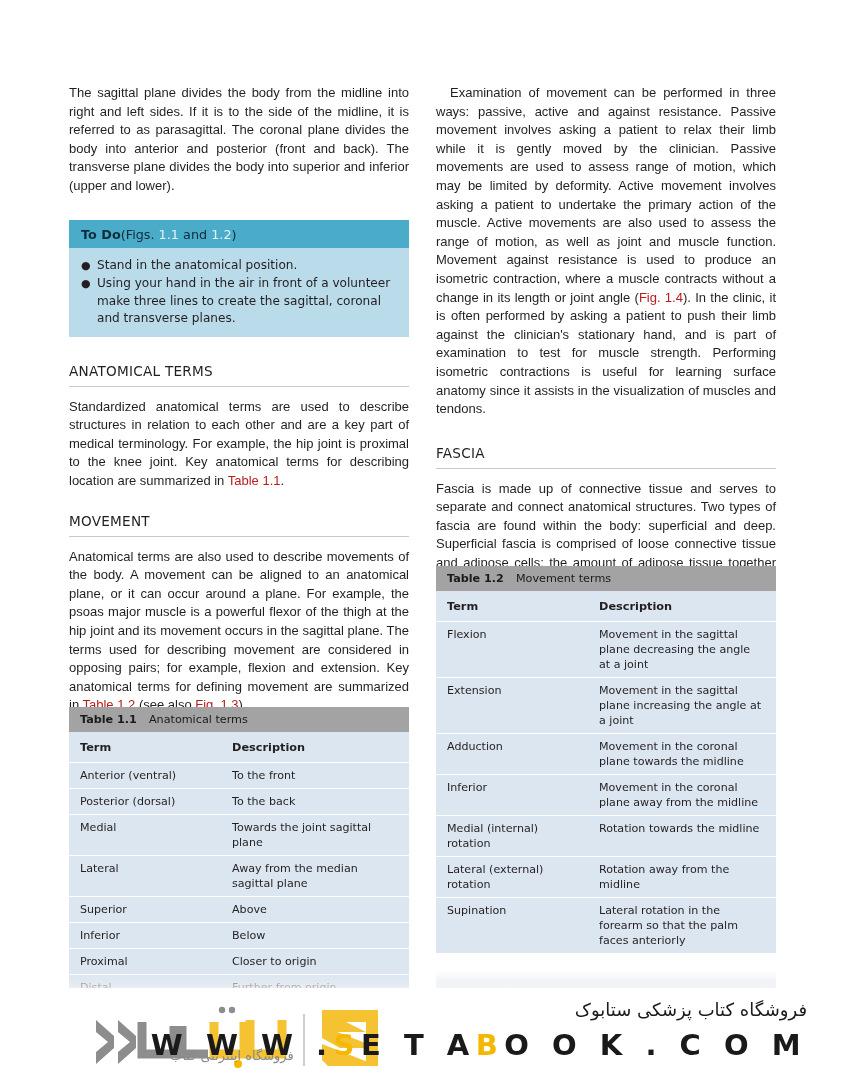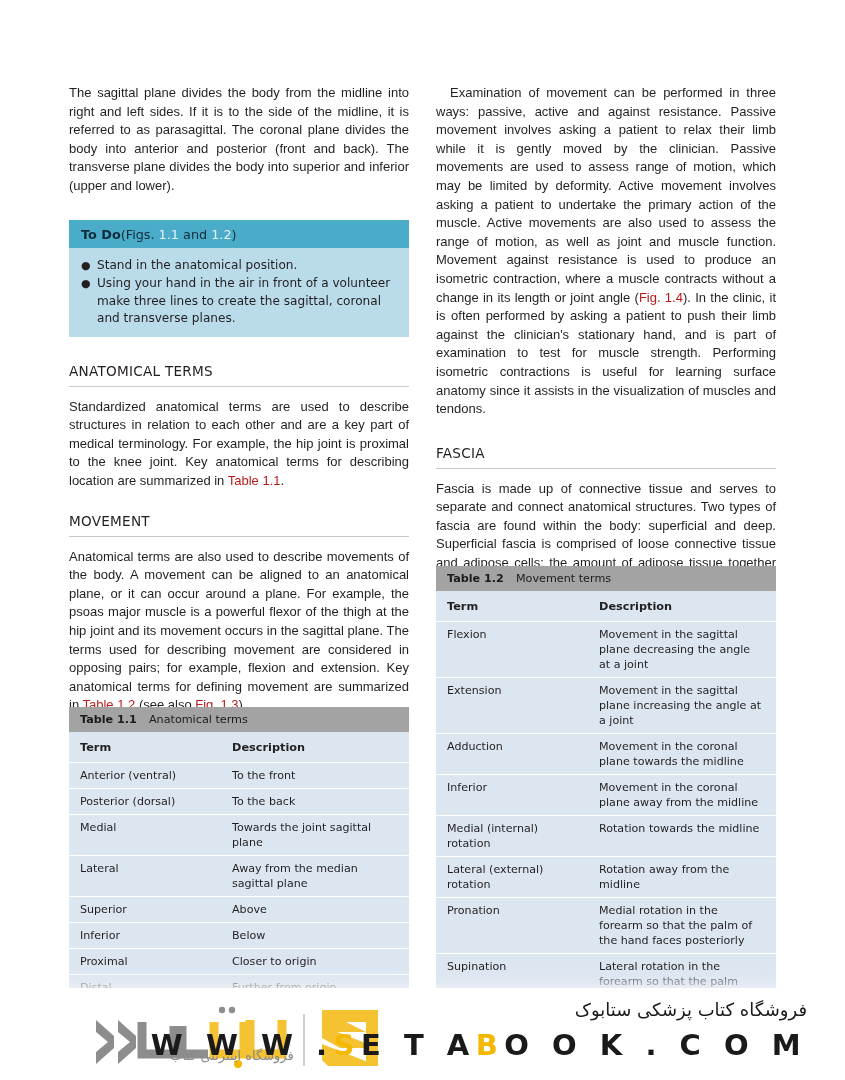--- a/index.html
+++ b/index.html
@@ -331,24 +331,20 @@
             </tr>
           <tr>
               <td class="c1">Medial (internal) rotation</td>
               <td class="c2">Rotation towards the midline</td>
             </tr>
           <tr>
               <td class="c1">Lateral (external) rotation</td>
               <td class="c2">Rotation away from the midline</td>
             </tr>
           <tr>
-              <td class="c1">Pronation</td>
-              <td class="c2">Medial rotation in the forearm so that the palm of the hand faces posteriorly</td>
-            </tr>
-          <tr>
               <td class="c1">Supination</td>
               <td class="c2">Lateral rotation in the forearm so that the palm faces anteriorly</td>
             </tr>
 
         </tbody>
       </table>
     </div>
     <div class="fade"></div>
   </div>
 

